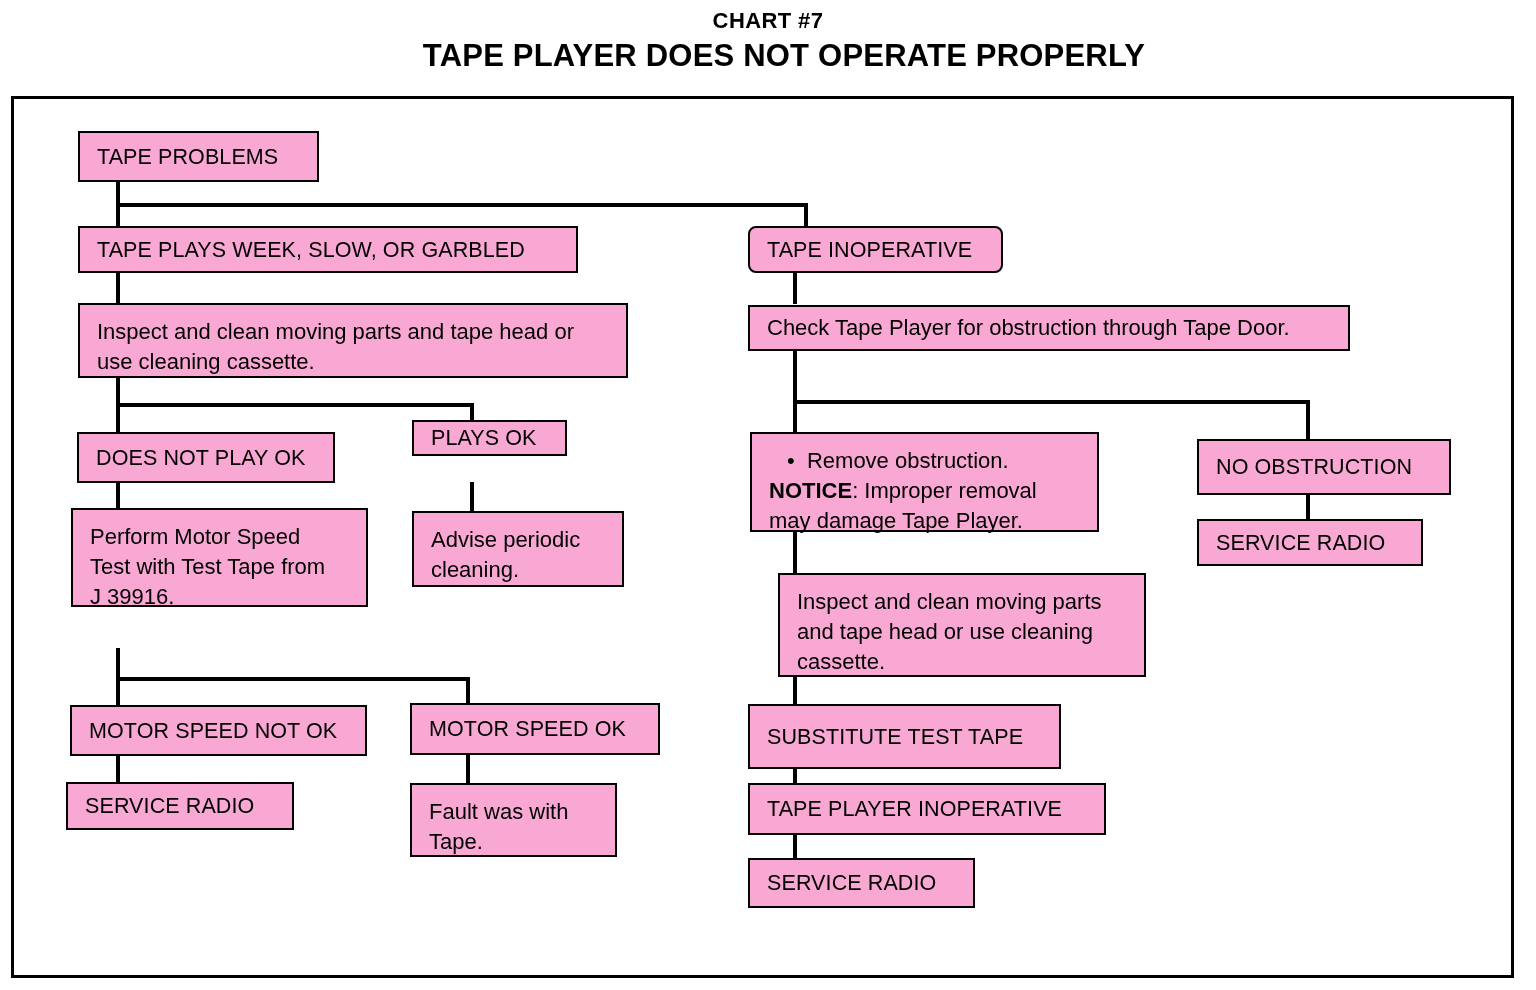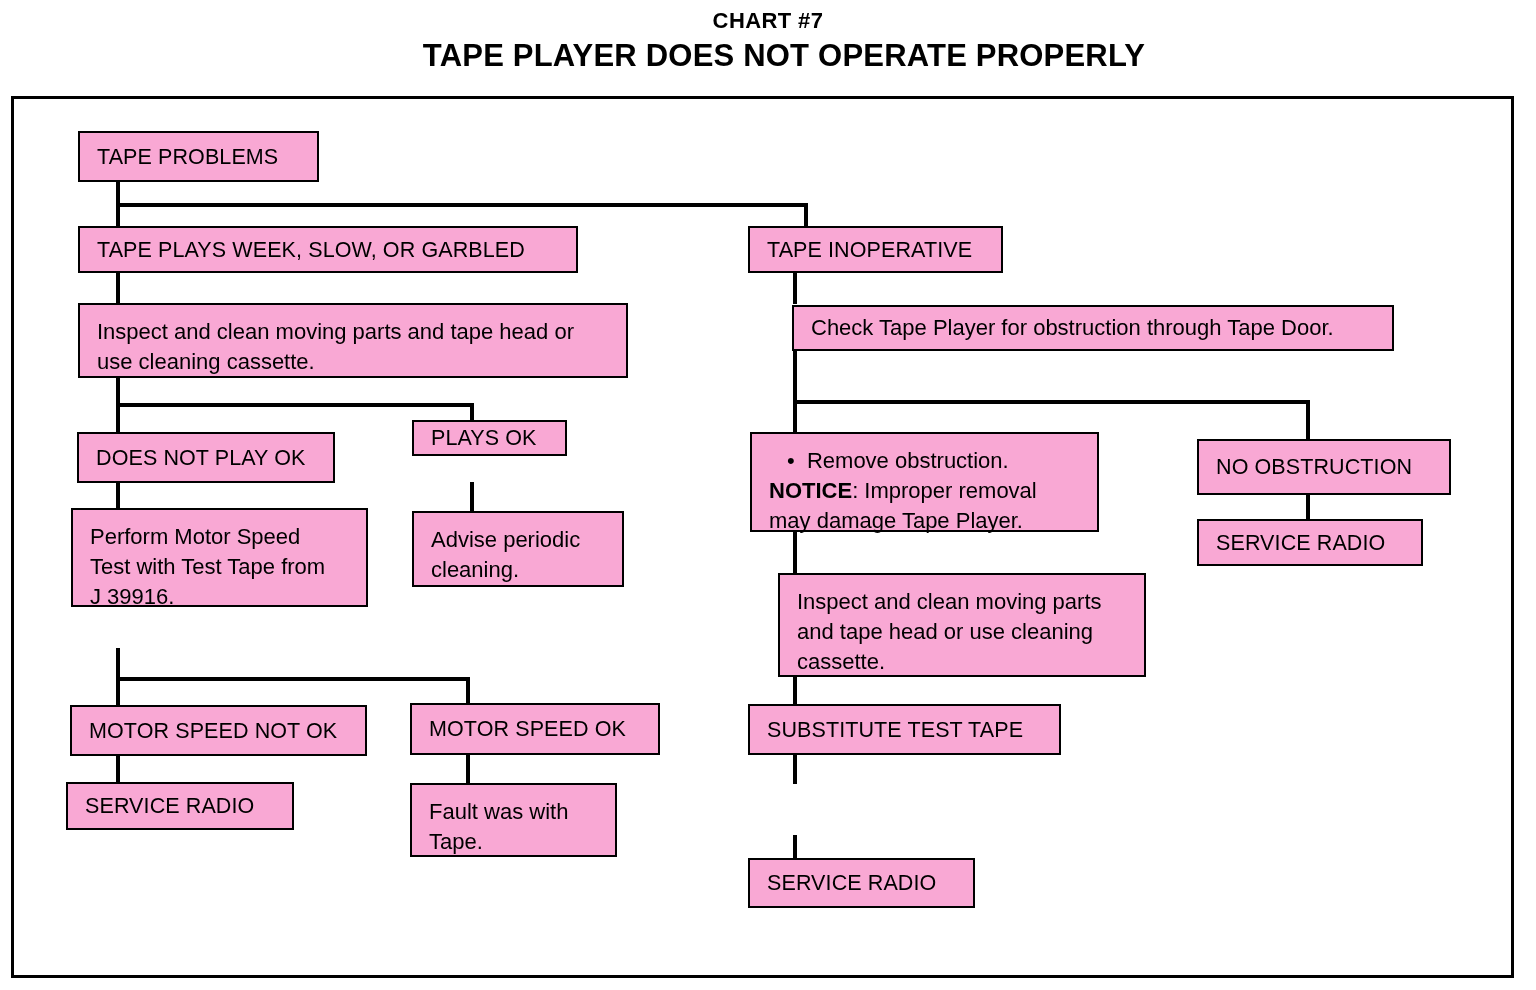--- a/index.html
+++ b/index.html
@@ -208,25 +208,25 @@
     <span class="txt">SERVICE RADIO</span>
   </div>
 
   <div class="node mixed multi" style="left:410px; top:783px; width:207px; height:74px;">
     <span class="txt">
       <span>Fault was with</span><br>
       <span>Tape.</span>
     </span>
   </div>
 
-  <div class="node caps" style="left:748px; top:226px; width:255px; height:47px;">
+  <div class="node caps" style="left:748px; top:226px; width:255px; height:47px;border-radius:8px;">
     <span class="txt">TAPE INOPERATIVE</span>
   </div>
 
-  <div class="node mixed" style="left:748px; top:305px; width:602px; height:46px;margin-left:44px;">
+  <div class="node mixed" style="left:748px; top:305px; width:602px; height:46px;">
     <span class="txt">Check Tape Player for obstruction through Tape Door.</span>
   </div>
 
   <div class="node mixed multi" style="left:750px; top:432px; width:349px; height:100px;">
     <span class="txt">
       <span class="bullet-row">•&nbsp;
         <span>Remove obstruction.</span>
       </span><br>
       <span class="notice-strong">NOTICE</span><span>:  Improper removal</span><br>
       <span>may damage Tape Player.</span>
@@ -242,22 +242,25 @@
   </div>
 
   <div class="node mixed multi" style="left:778px; top:573px; width:368px; height:104px;">
     <span class="txt">
       <span>Inspect and clean moving parts</span><br>
       <span>and tape head or use cleaning</span><br>
       <span>cassette.</span>
     </span>
   </div>
 
-  <div class="node caps" style="left:748px; top:704px; width:313px; height:51px;">
+  <div class="node caps" style="left:748px; top:704px; width:313px; height:65px;">
     <span class="txt">SUBSTITUTE TEST TAPE</span>
   </div>
 
+  <div class="node caps" style="left:748px; top:783px; width:358px; height:52px;">
+    <span class="txt">TAPE PLAYER INOPERATIVE</span>
+  </div>
 
   <div class="node caps" style="left:748px; top:858px; width:227px; height:50px;">
     <span class="txt">SERVICE RADIO</span>
   </div>
 
 </div>
 
 </body></html>

